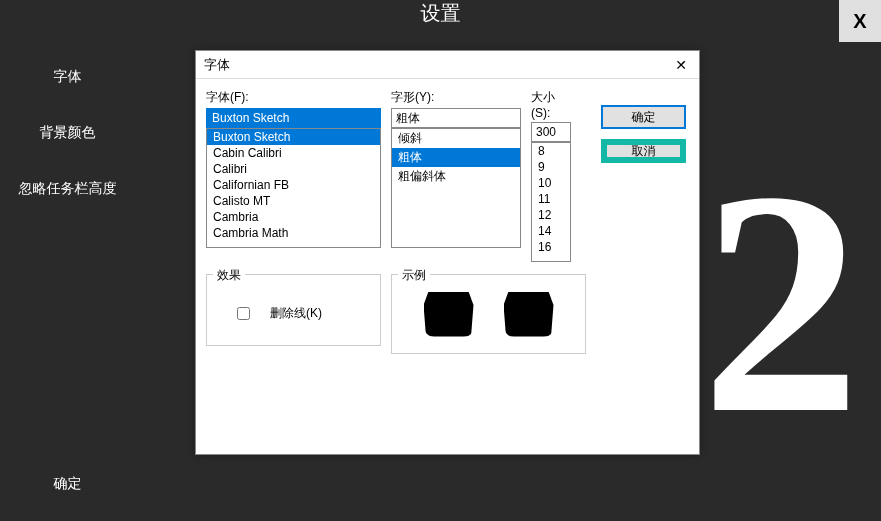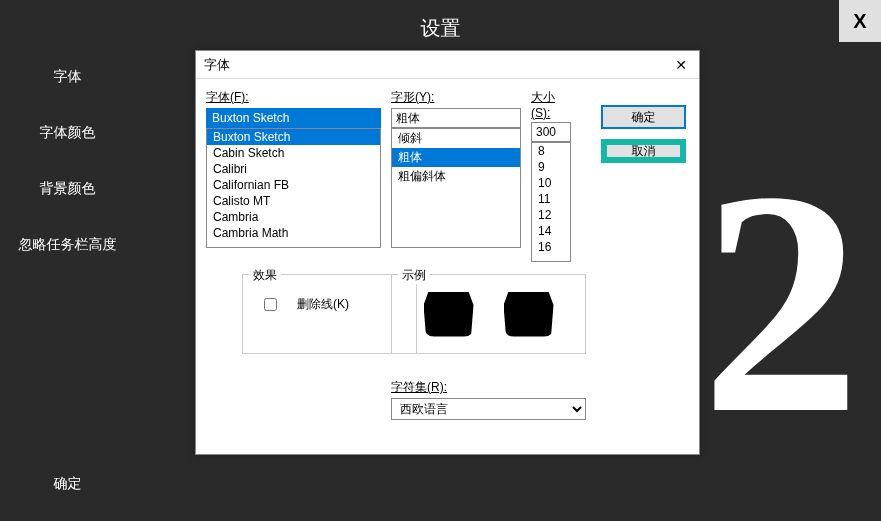--- a/index.html
+++ b/index.html
@@ -9,21 +9,21 @@
   font-family: "Microsoft YaHei", "SimSun", sans-serif;
   font-size: 13px;
   position: relative;
   overflow: hidden;
 }
 .titlebar {
   height: 42px;
   background: #2a2a2a;
   color: #fff;
   display: flex;
-  align-items: flex-end;
+  align-items: flex-start;
   justify-content: center;
   position: relative;
 }
 .titlebar-title { font-size: 20px; }
 .titlebar-close {
   position: absolute;
   right: 0; top: 0;
   width: 42px; height: 42px;
   background: #e0e0e0;
   color: #000;
@@ -106,21 +106,20 @@
 .dialog-body {
   padding: 10px;
   position: relative;
 }
 .field-group {
   position: absolute;
 }
 .field-label {
   font-size: 12px;
   margin-bottom: 2px;
-  text-decoration: underline;
 }
 .field-input {
   width: 100%;
   height: 20px;
   border: 2px solid #0078d7;
   padding: 0 4px;
   font-size: 12px;
   background: #0078d7;
   color: #fff;
 }
@@ -158,24 +157,23 @@
   margin-bottom: 10px;
   cursor: pointer;
   display: flex;
   align-items: center;
   justify-content: center;
 }
 .btn.primary { border: 2px solid #0078d7; }
 .effects-group {
   position: absolute;
   left: 10px; top: 195px;
-  width: 175px; height: 80px;
+  width: 175px; height: 72px;
   border: 1px solid #ccc;
-  padding: 15px;
-  margin-left: 36px;
+  padding: 24px;
 }
 .effects-group legend, .sample-group legend {
   font-size: 12px;
   position: absolute;
   top: -8px; left: 6px;
   background: #fff;
   padding: 0 4px;
 }
 .checkbox-row {
   display: flex;
@@ -224,23 +222,20 @@
 </div>
 
 <div class="main">
   <div class="bg-digit left"></div>
   <div class="bg-digit right">2</div>
 </div>
 
 <div class="sidebar">
   <div class="sidebar-item">
       <span>字体</span>
-    </div>
-  <div class="sidebar-item">
-      <span>字体颜色</span>
     </div>
   <div class="sidebar-item">
       <span>背景颜色</span>
     </div>
   <div class="sidebar-item">
       <span>忽略任务栏高度</span>
     </div>
 </div>
 <div class="sidebar-ok">
     <span>确定</span>
@@ -251,21 +246,21 @@
     <span>字体</span>
     <div class="dialog-close">✕</div>
   </div>
   <div class="dialog-body">
 
     <div class="field-group font-group">
       <div class="field-label">字体(F):</div>
       <input class="field-input" value="Buxton Sketch" style="">
       <div class="listbox" id="font-list">
           <div class="list-item selected">Buxton Sketch</div>
-          <div class="list-item">Cabin Sketch</div>
+          <div class="list-item">Cabin Calibri</div>
           <div class="list-item">Calibri</div>
           <div class="list-item">Californian FB</div>
           <div class="list-item">Calisto MT</div>
           <div class="list-item">Cambria</div>
           <div class="list-item">Cambria Math</div>
         </div>
     </div>
 
     <div class="field-group style-group">
       <div class="field-label">字形(Y):</div>
@@ -307,21 +302,15 @@
         <span>删除线(K)</span>
       </div>
     </div>
 
     <div class="sample-group">
       <legend>示例</legend>
       <div class="sample-blob"></div>
       <div class="sample-blob"></div>
     </div>
 
-    <div class="script-group">
-      <div class="field-label">字符集(R):</div>
-      <select class="script-select">
-        <option>西欧语言</option>
-      </select>
-    </div>
 
   </div>
 </div>
 
 </body></html>

